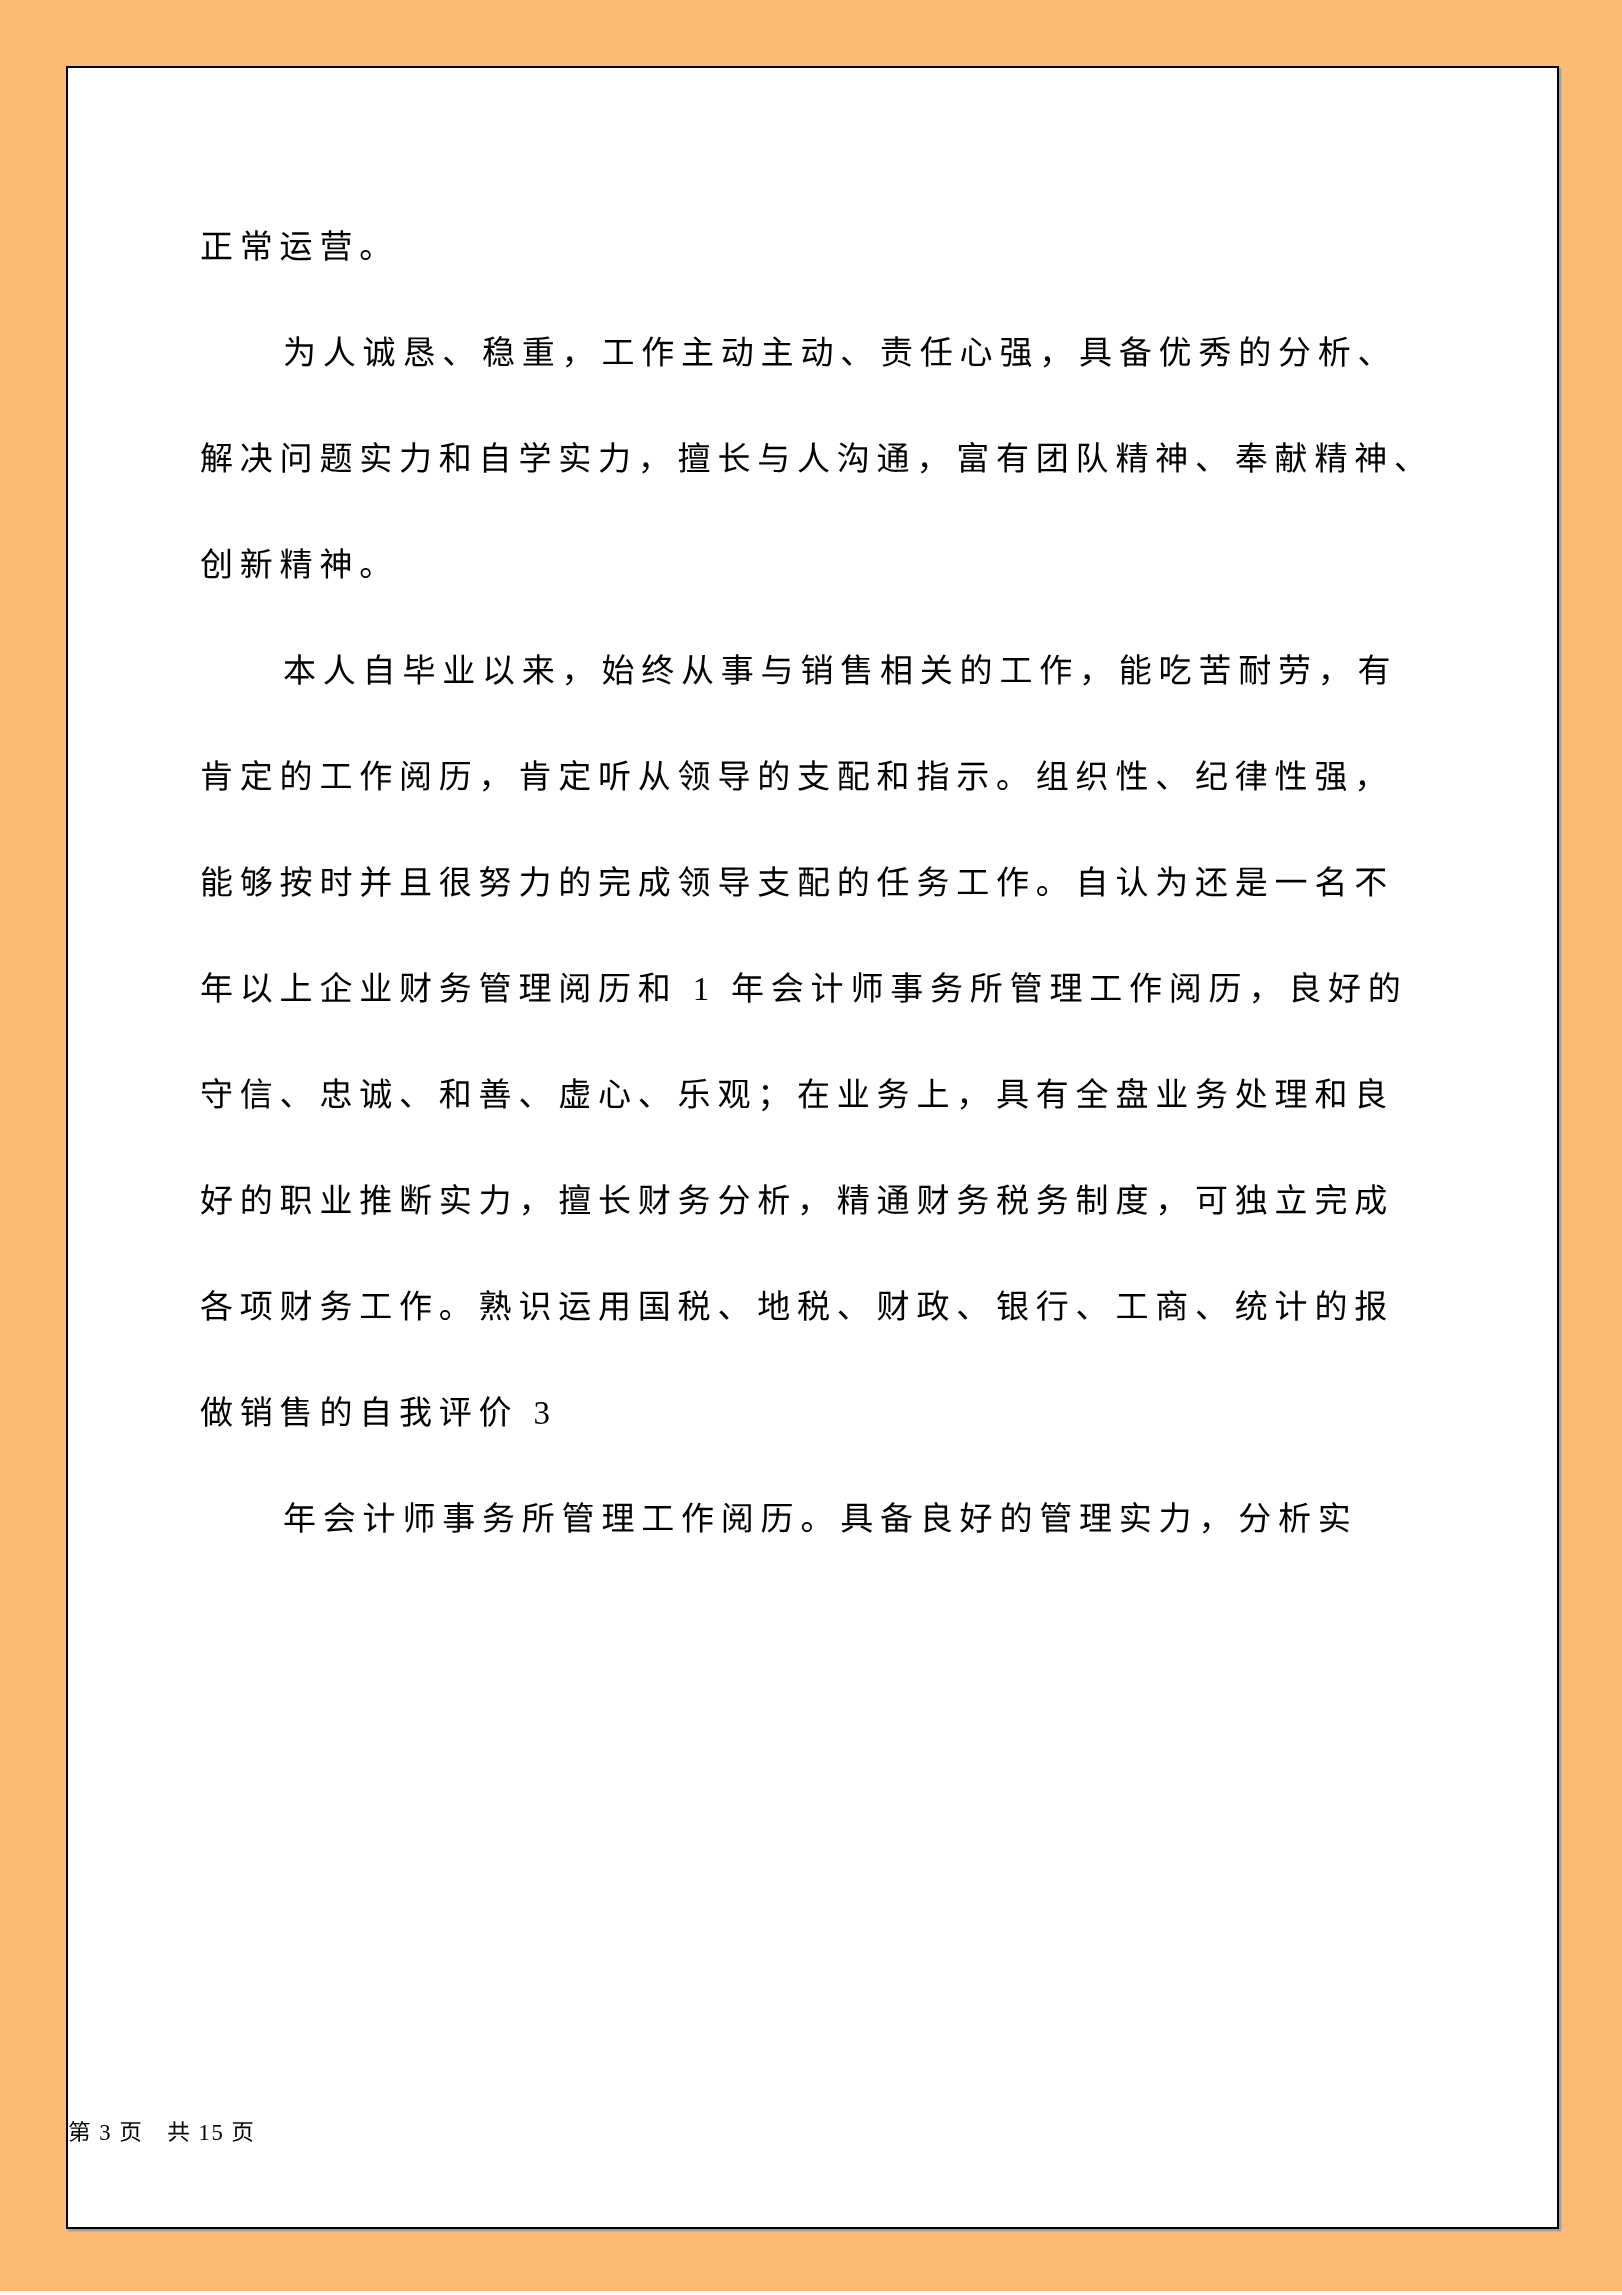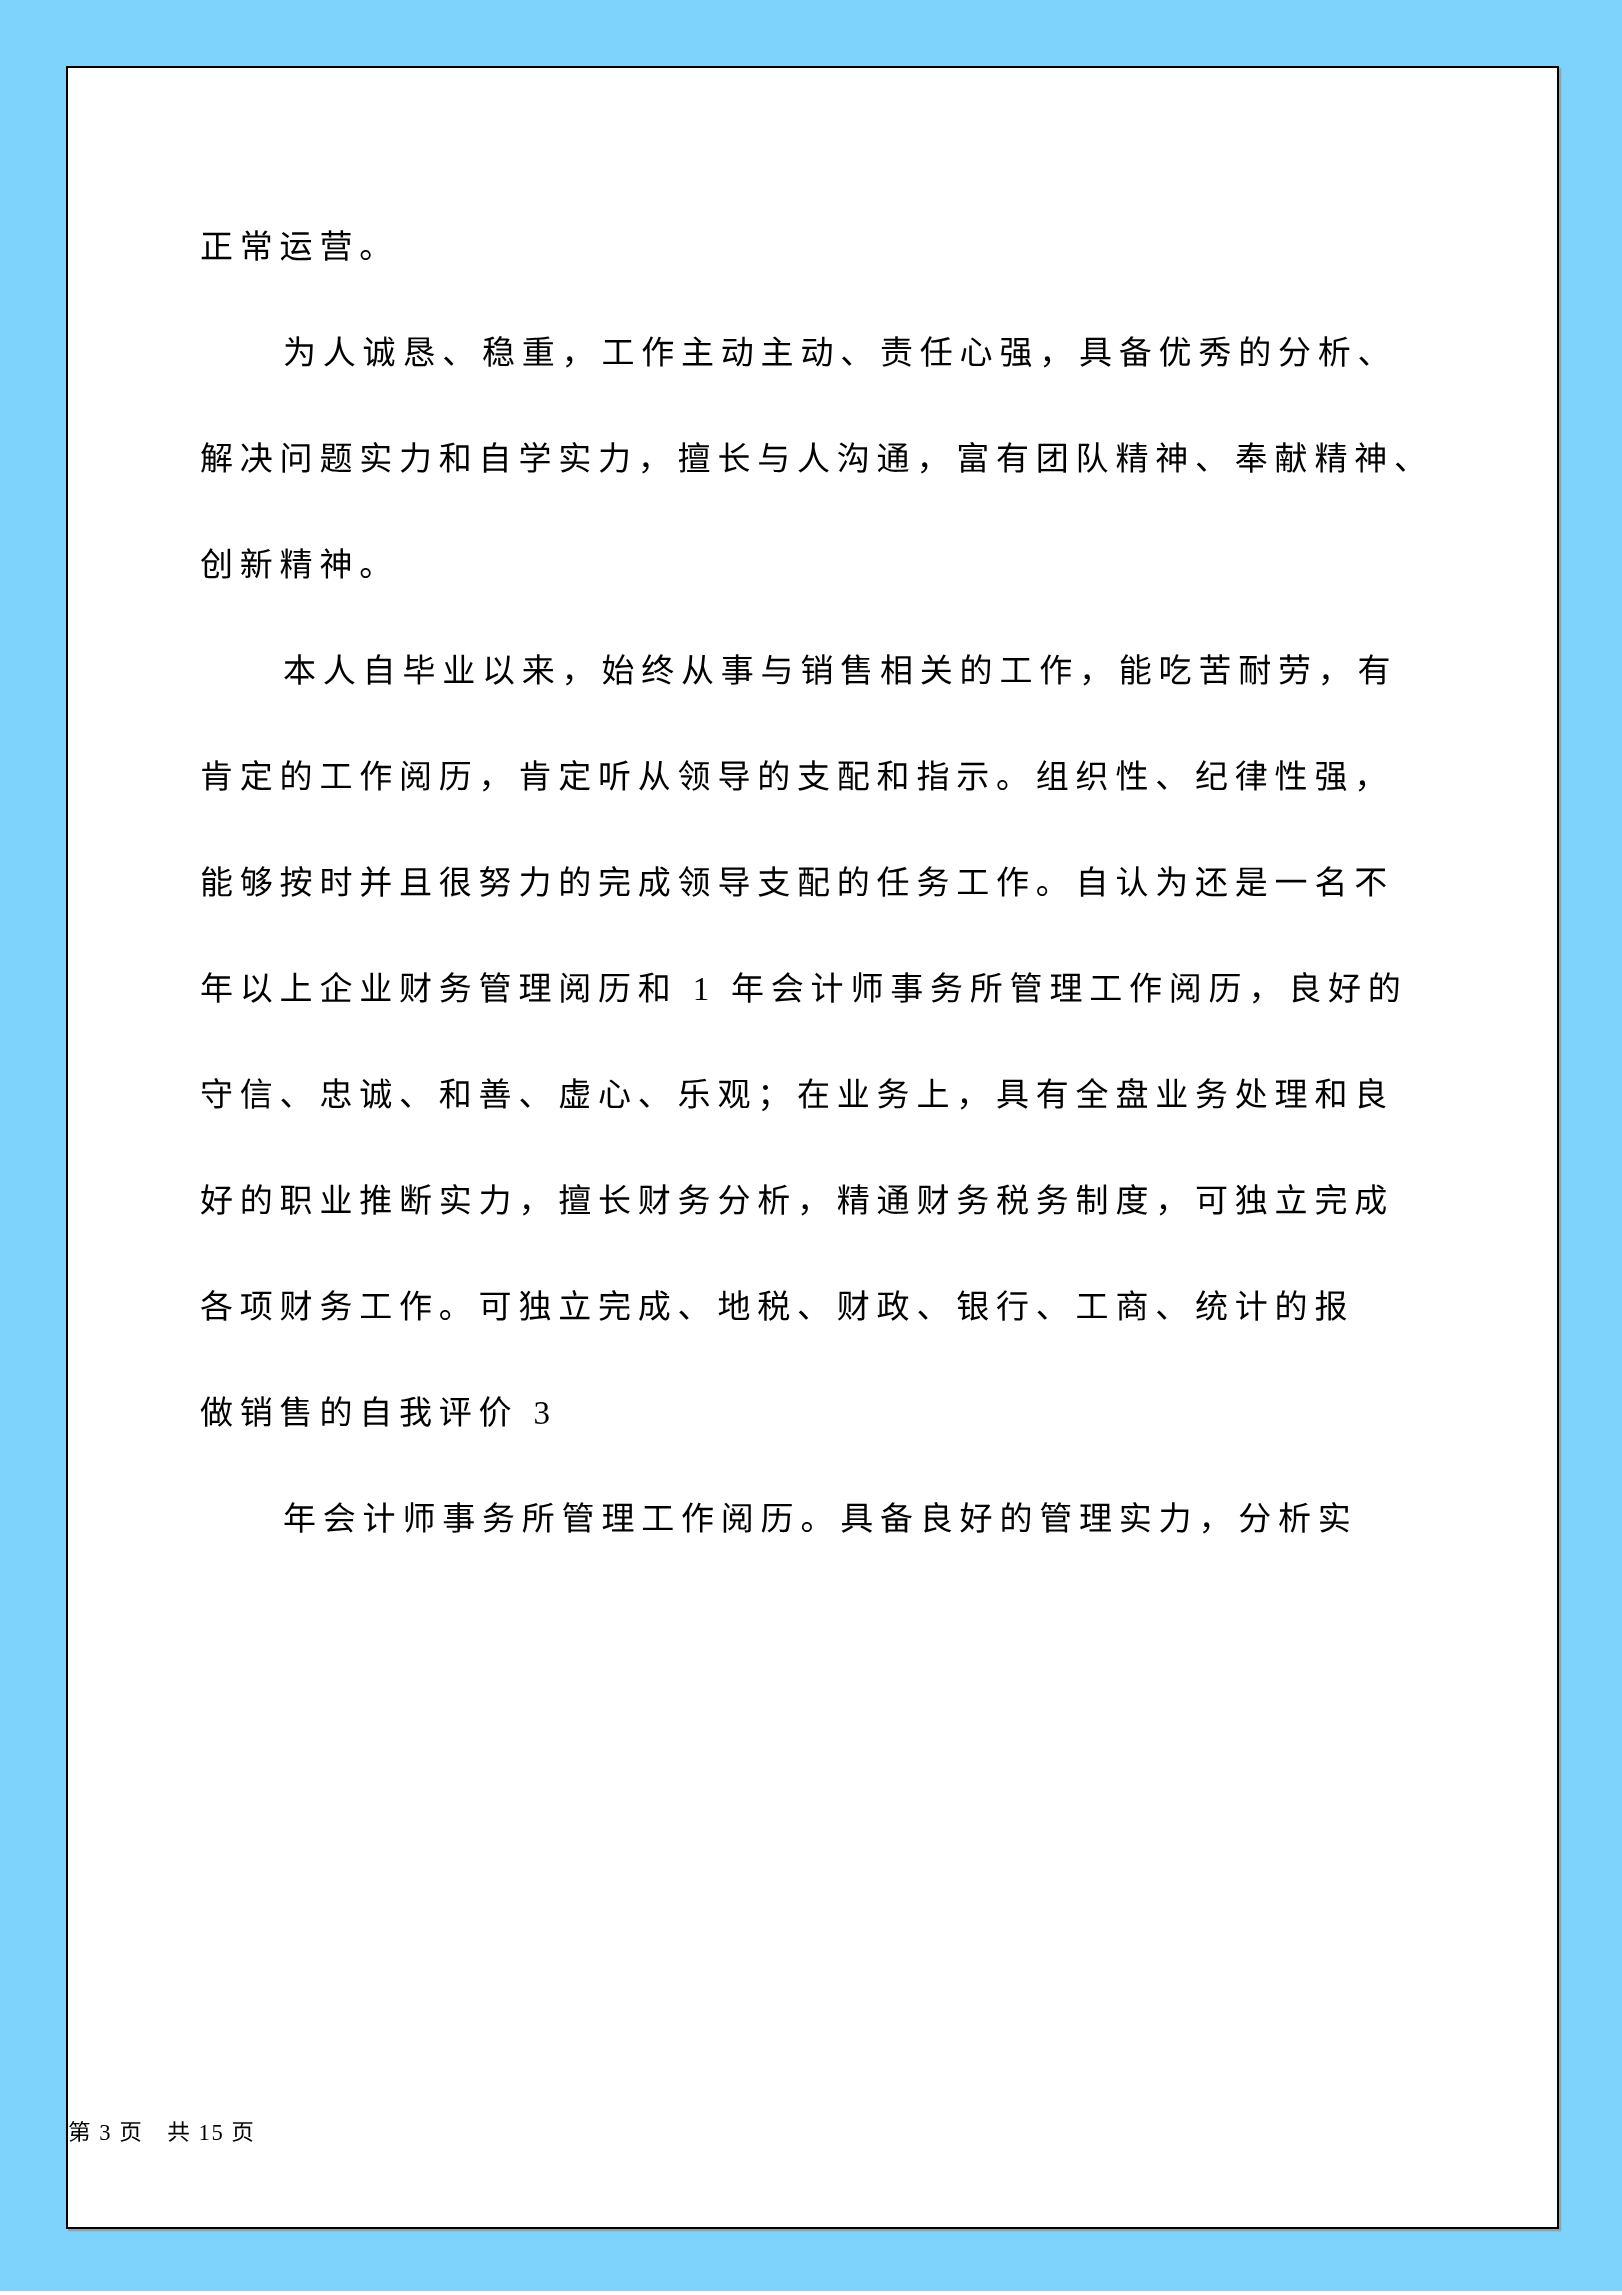--- a/index.html
+++ b/index.html
@@ -4,21 +4,21 @@
 <style>
   html, body {
     margin: 0;
     padding: 0;
     background: #ffffff;
   }
   .page {
     position: relative;
     width: 1623px;
     height: 2291px;
-    background: #7dd3fc;
+    background: #fdba74;
     overflow: hidden;
     font-family: "Liberation Serif", "DejaVu Serif", serif;
     color: #000000;
   }
   .page-frame {
     position: absolute;
     left: 66px;
     top: 66px;
     width: 1493px;
     height: 2163px;
@@ -67,20 +67,20 @@
       <div class="line">正常运营。</div>
       <div class="line indent">为人诚恳、稳重，工作主动主动、责任心强，具备优秀的分析、</div>
       <div class="line">解决问题实力和自学实力，擅长与人沟通，富有团队精神、奉献精神、</div>
       <div class="line">创新精神。</div>
       <div class="line indent">本人自毕业以来，始终从事与销售相关的工作，能吃苦耐劳，有</div>
       <div class="line">肯定的工作阅历，肯定听从领导的支配和指示。组织性、纪律性强，</div>
       <div class="line">能够按时并且很努力的完成领导支配的任务工作。自认为还是一名不</div>
       <div class="line">年以上企业财务管理阅历和 1 年会计师事务所管理工作阅历，良好的</div>
       <div class="line">守信、忠诚、和善、虚心、乐观；在业务上，具有全盘业务处理和良</div>
       <div class="line">好的职业推断实力，擅长财务分析，精通财务税务制度，可独立完成</div>
-      <div class="line">各项财务工作。可独立完成、地税、财政、银行、工商、统计的报</div>
+      <div class="line">各项财务工作。熟识运用国税、地税、财政、银行、工商、统计的报</div>
       <div class="line">做销售的自我评价 3</div>
       <div class="line indent">年会计师事务所管理工作阅历。具备良好的管理实力，分析实</div>
     </div>
     <div class="footer">第 3 页　共 15 页</div>
   </div>
 </div>
 
 
 </body></html>

